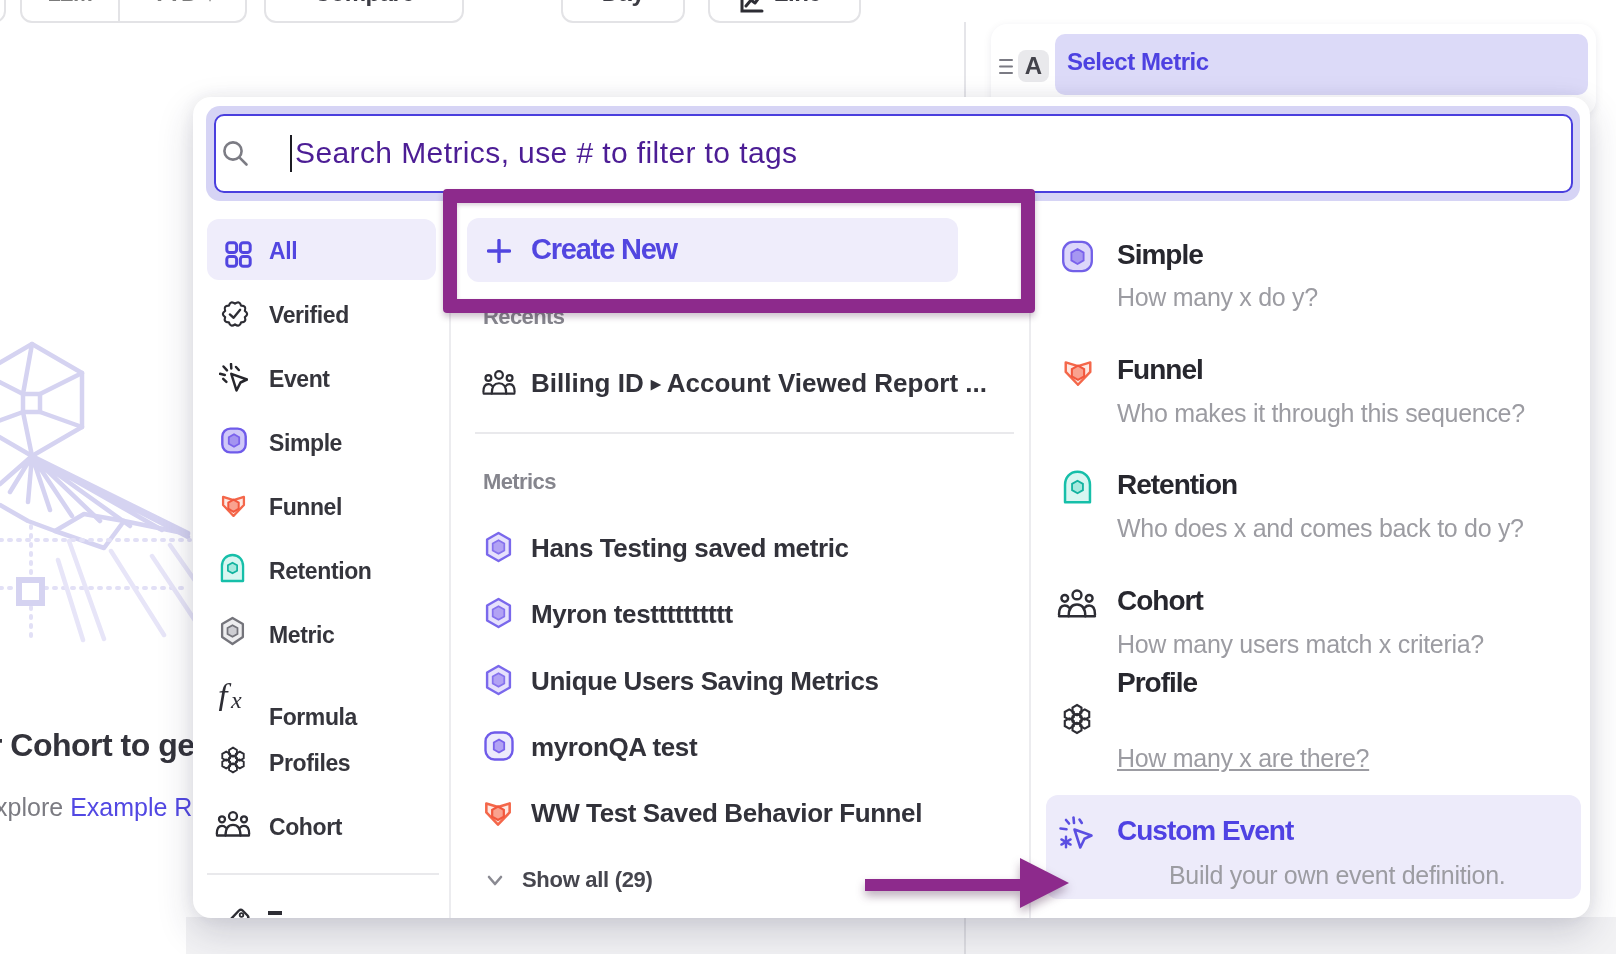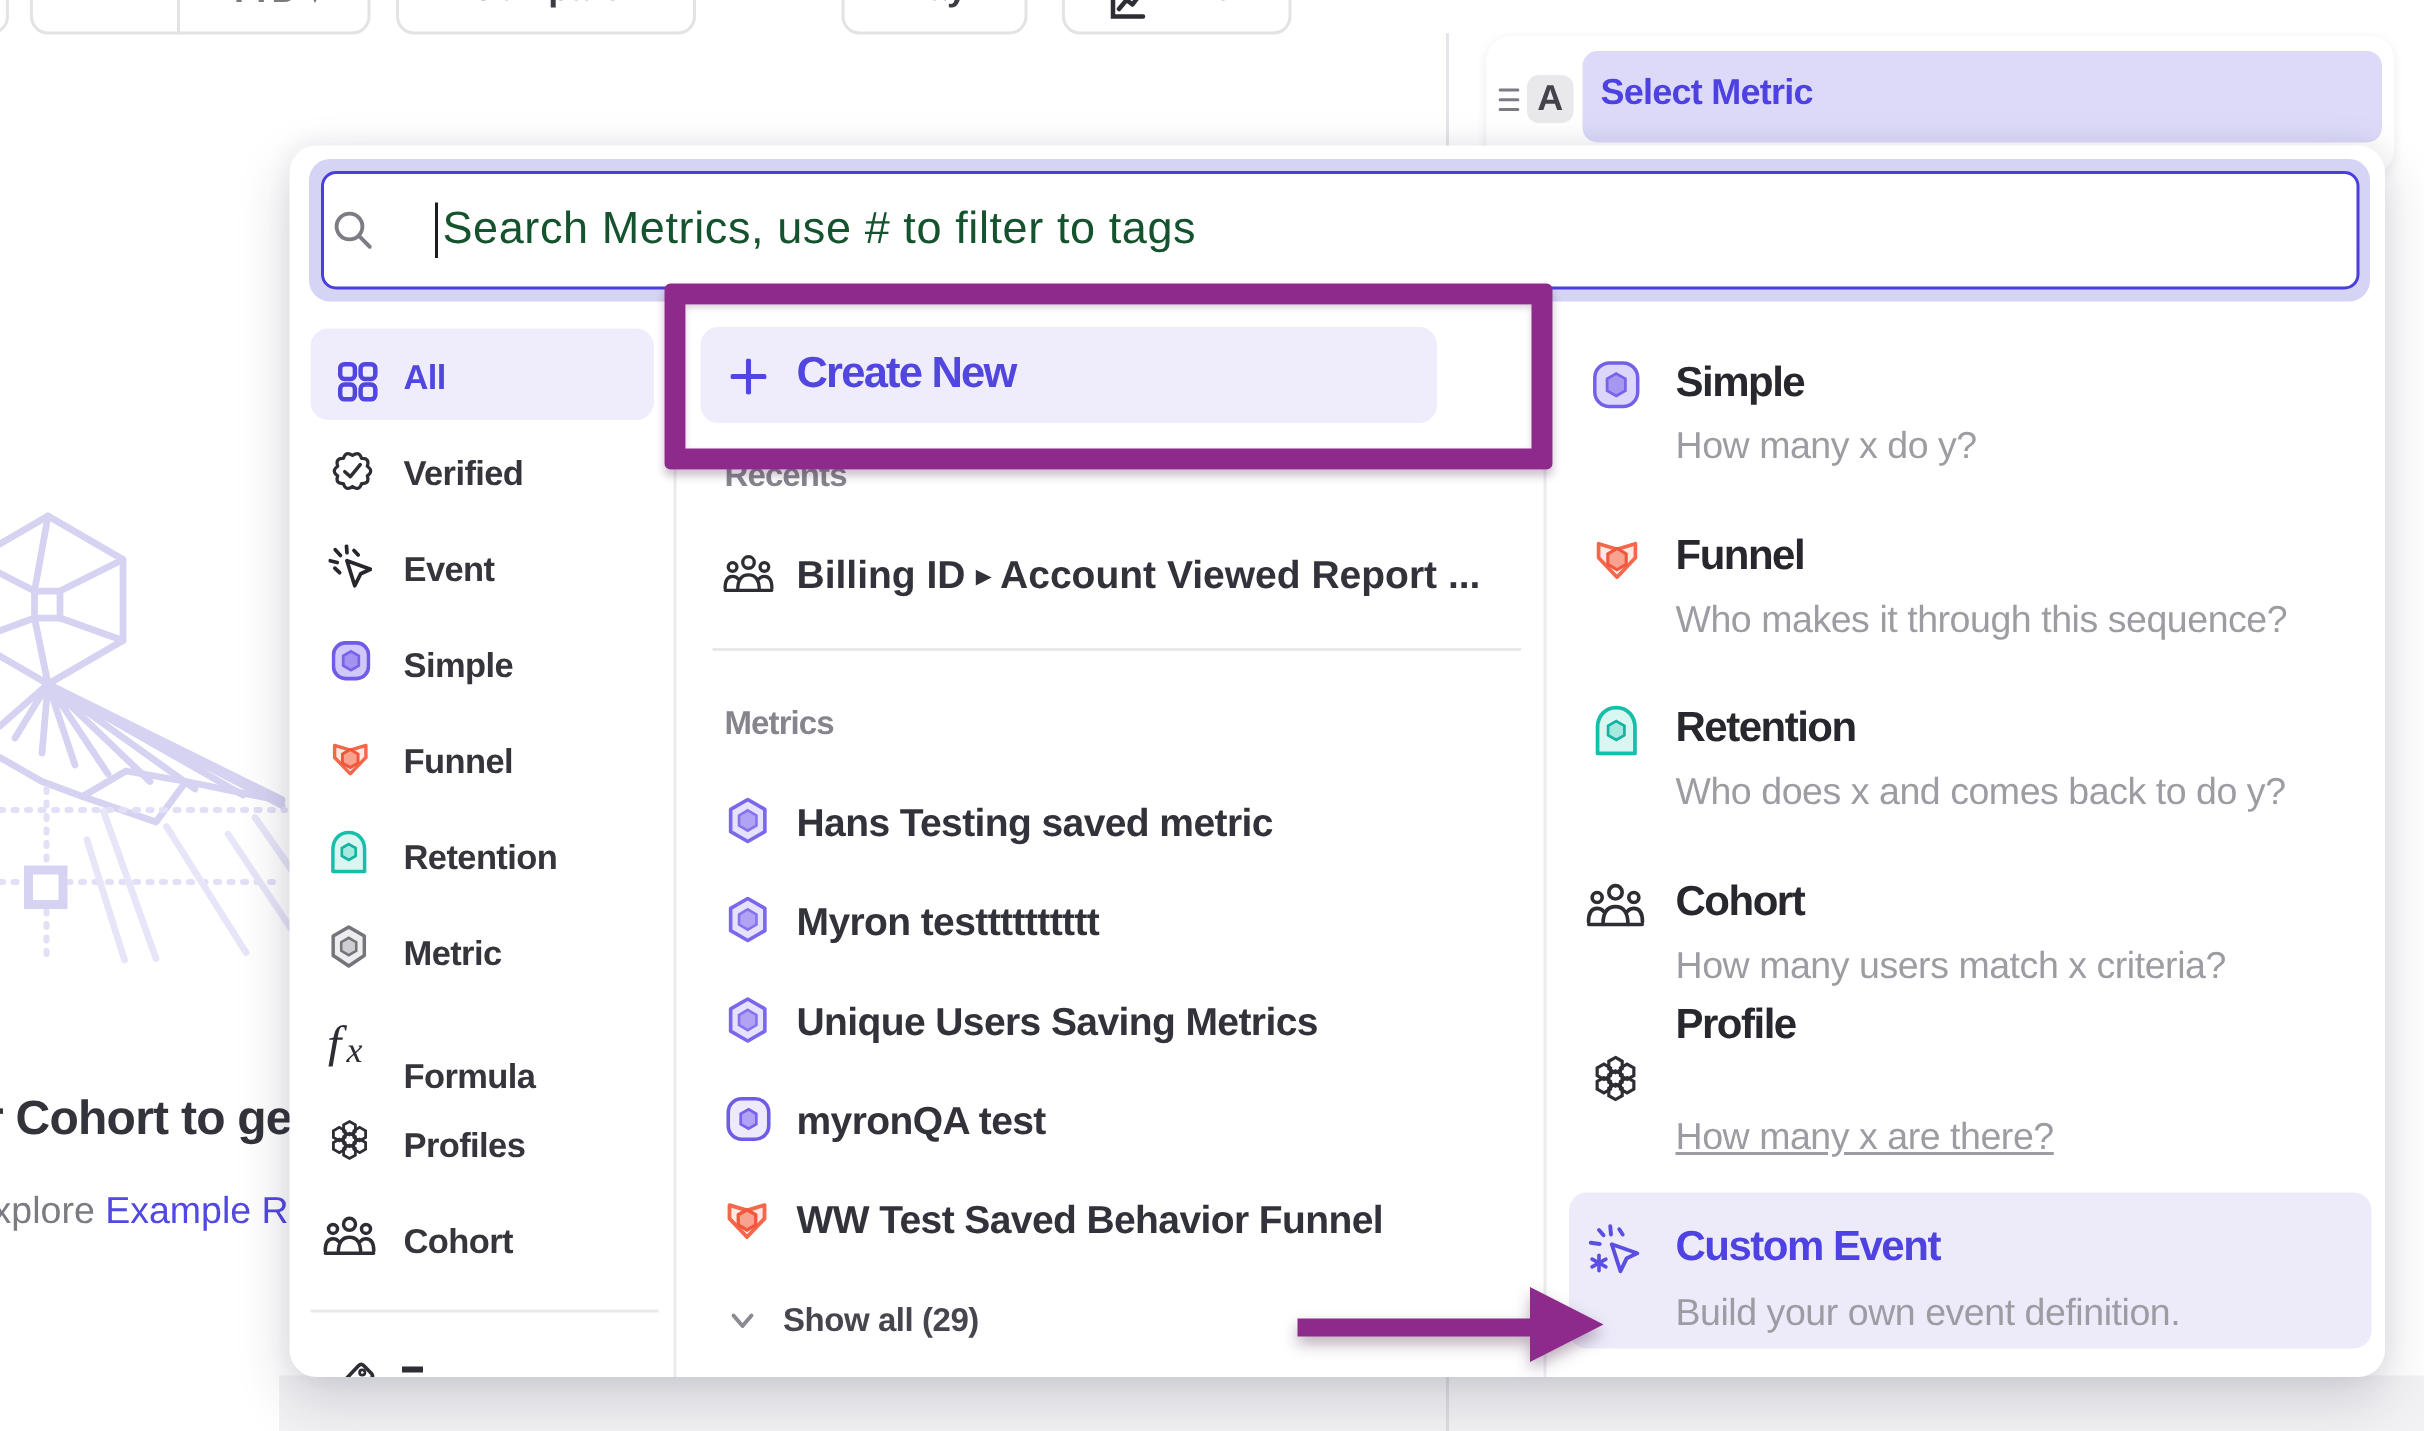--- a/index.html
+++ b/index.html
@@ -93,21 +93,21 @@
 
   <div class="abs" style="left:193px; top:97px; width:1397px; height:821px; background:#fff; border-radius:18px; box-shadow:0 14px 36px rgba(40,40,70,.18), 0 0 16px rgba(40,40,70,.07); overflow:hidden;">
 
     <div class="abs" style="left:13px; top:9px; width:1374px; height:95px; background:#d6d4f5; border-radius:14px;"></div>
     <div class="abs" style="left:21px; top:17px; width:1359px; height:79px; background:#fff; border:2px solid #4a3fde; border-radius:10px;"></div>
     <svg class="icon" style="left:27px; top:41px;" width="30" height="30" viewBox="0 0 30 30">
       <circle cx="13" cy="13" r="8.6" fill="none" stroke="#7c7c84" stroke-width="2.6"></circle>
       <line x1="19.6" y1="19.6" x2="26.5" y2="26.5" stroke="#7c7c84" stroke-width="2.6" stroke-linecap="round"></line>
     </svg>
     <div class="abs" style="left:97px; top:38px; width:2px; height:37px; background:#1c1c22;"></div>
-    <div class="abs" style="left:102px; top:39px; font-size:30px; letter-spacing:0.4px; color:#14532d;">Search Metrics, use # to filter to tags</div>
+    <div class="abs" style="left:102px; top:39px; font-size:30px; letter-spacing:0.4px; color:#4c1d95;">Search Metrics, use # to filter to tags</div>
 
     <div class="vline" style="left:256px; top:115px; height:706px; background:#ececef;"></div>
     <div class="vline" style="left:836px; top:115px; height:706px; background:#ececef;"></div>
 
     <div class="abs" style="left:14px; top:122px; width:229px; height:61px; background:#efedfb; border-radius:12px;"></div>
 
     <svg class="icon" style="left:32px; top:144px;" width="27" height="27" viewBox="0 0 27 27">
       <g fill="none" stroke="#5246e0" stroke-width="3">
         <rect x="1.8" y="1.8" width="9.8" height="9.8" rx="2.8"></rect>
         <rect x="15.4" y="1.8" width="9.8" height="9.8" rx="2.8"></rect>
@@ -310,21 +310,21 @@
     <div class="rsub" style="left:924px; top:186px;">How many x do y?</div>
     <div class="rtitle" style="left:924px; top:257px;">Funnel</div>
     <div class="rsub" style="left:924px; top:302px;">Who makes it through this sequence?</div>
     <div class="rtitle" style="left:924px; top:372px;">Retention</div>
     <div class="rsub" style="left:924px; top:417px;">Who does x and comes back to do y?</div>
     <div class="rtitle" style="left:924px; top:488px;">Cohort</div>
     <div class="rsub" style="left:924px; top:533px;">How many users match x criteria?</div>
     <div class="rtitle" style="left:924px; top:570px;">Profile</div>
     <div class="rsub" style="left:924px; top:647px;text-decoration:underline;">How many x are there?</div>
     <div class="rtitle" style="left:924px; top:718px; color:#4f42e3;">Custom Event</div>
-    <div class="rsub" style="left:924px; top:764px;">Build your own event definition.</div>
+    <div class="rsub" style="left:976px; top:764px;">Build your own event definition.</div>
   </div>
 
   <div class="abs" style="left:443px; top:189px; width:592px; height:124px; border:14px solid #8d2a8c; border-radius:4px; box-shadow:0 4px 6px rgba(60,20,60,.25), inset 0 2px 4px rgba(60,20,60,.2); z-index:30;"></div>
   <svg class="abs" style="left:863px; top:855px; z-index:30; filter:drop-shadow(0 5px 5px rgba(60,20,60,.35));" width="210" height="56" viewBox="0 0 210 56">
     <polygon points="2,24 157,24 157,3 206,28 157,53 157,36 2,36" fill="#8d2a8c"></polygon>
   </svg>
 
 </div>
 
 </body></html>

